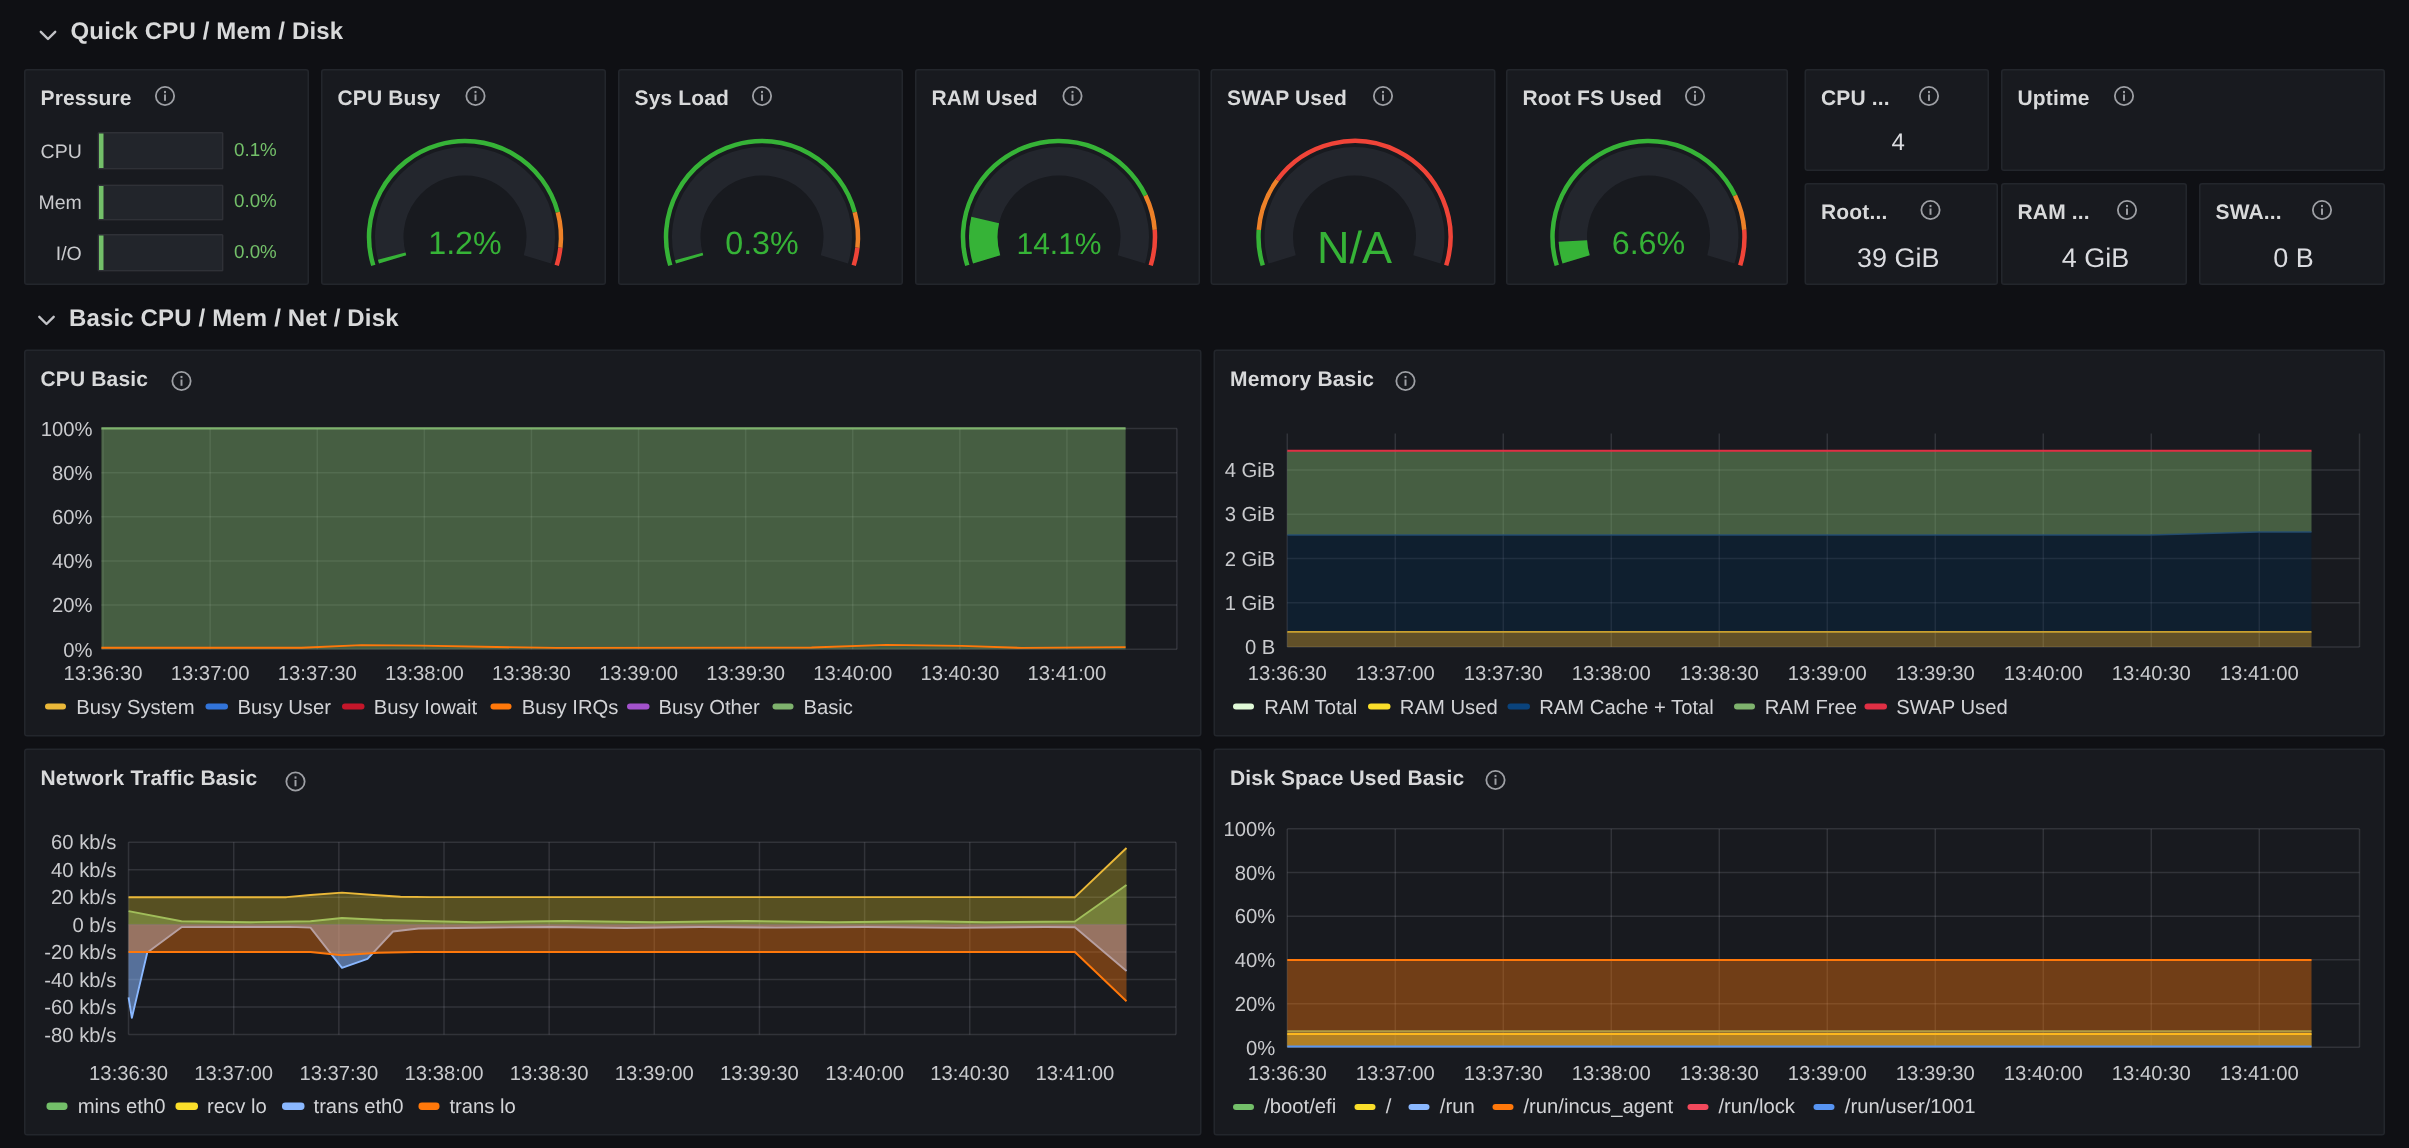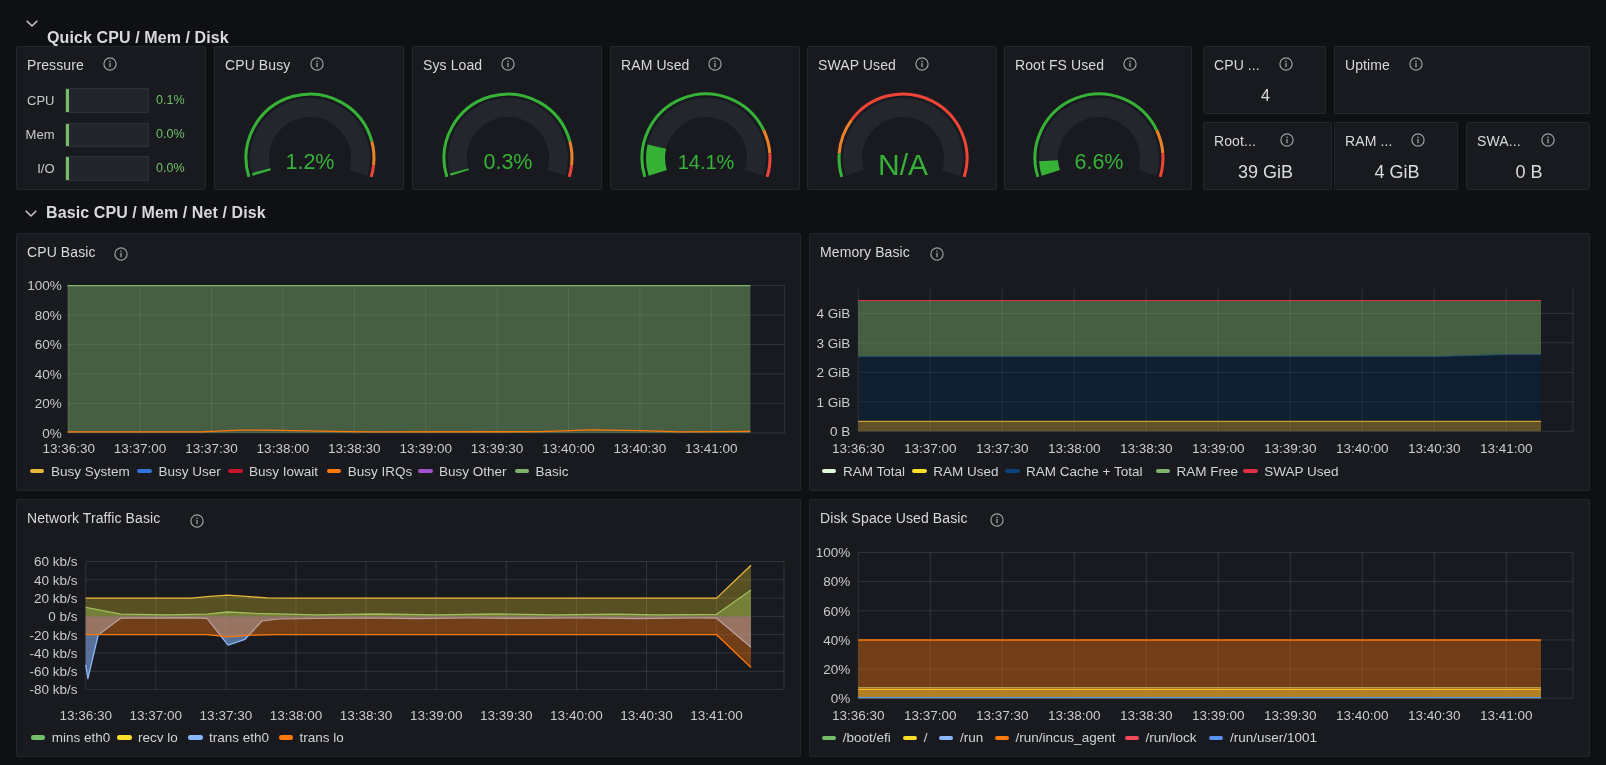--- a/index.html
+++ b/index.html
@@ -1,31 +1,31 @@
 <!DOCTYPE html>
 <html><head><meta charset="utf-8"><style>
 *{margin:0;padding:0;box-sizing:border-box}
 html,body{width:1606px;height:765px;background:#0f1014;overflow:hidden;
   font-family:"Liberation Sans",sans-serif;-webkit-font-smoothing:antialiased}
 .panel{position:absolute;background:#181a1f;border:1px solid #23262c;border-radius:2px}
-.pt{position:absolute;font-size:14px;font-weight:400;color:#d8d9da;letter-spacing:0.1px;white-space:nowrap}
+.pt{position:absolute;font-size:14px;font-weight:700;color:#d8d9da;letter-spacing:0.1px;white-space:nowrap}
 .nfo{position:absolute}
 .sh{position:absolute;font-size:16px;font-weight:600;color:#d8d9da;letter-spacing:0.1px}
 .plab{position:absolute;font-size:13px;color:#c9cacd;text-align:right}
 .pval{position:absolute;font-size:12.5px;color:#73bf69;text-align:right}
 .ptrack{position:absolute;width:84.3px;height:24.5px;background:#22252b;border:1px solid rgba(255,255,255,0.06);border-radius:1px}
 .pbar{position:absolute;left:0;top:0;width:3.5px;height:100%;background:#73bf69}
 .sv{position:absolute;left:0;text-align:center;color:#dbdce0;font-weight:500}
 .li{position:absolute;display:flex;align-items:center;font-size:13.5px;color:#d2d3d6;white-space:nowrap}
 .lm{display:inline-block;width:14.5px;height:4.6px;border-radius:2.3px;margin-right:6.5px}
 </style></head><body>
 <svg style="position:absolute;left:25.7px;top:19.8px" width="12" height="8" viewBox="0 0 12 8">
     <path d="M1.2 1.2 L6 6 L10.8 1.2" fill="none" stroke="#c2c3c7" stroke-width="1.6" stroke-linecap="round" stroke-linejoin="round"></path>
   </svg>
-<div class="sh" style="left:47px;top:29px">Quick CPU / Mem / Disk</div>
+<div class="sh" style="left:47px;top:13px">Quick CPU / Mem / Disk</div>
 <svg style="position:absolute;left:24.7px;top:209.6px" width="12" height="8" viewBox="0 0 12 8">
     <path d="M1.2 1.2 L6 6 L10.8 1.2" fill="none" stroke="#c2c3c7" stroke-width="1.6" stroke-linecap="round" stroke-linejoin="round"></path>
   </svg>
 <div class="sh" style="left:46px;top:203.5px">Basic CPU / Mem / Net / Disk</div>
 <div class="panel" style="left:16px;top:46px;width:190px;height:144px">
     <div class="pt" style="left:10px;top:9.5px">Pressure</div>
     <svg class="nfo" style="left:85.8px;top:9.8px" width="14" height="14" viewBox="0 0 14 14">
       <circle cx="7" cy="7" r="6.1" fill="none" stroke="#9d9fa4" stroke-width="1.2"></circle>
       <rect x="6.35" y="3.6" width="1.3" height="1.5" fill="#9d9fa4"></rect>
       <rect x="6.35" y="6" width="1.3" height="4.2" fill="#9d9fa4"></rect>

